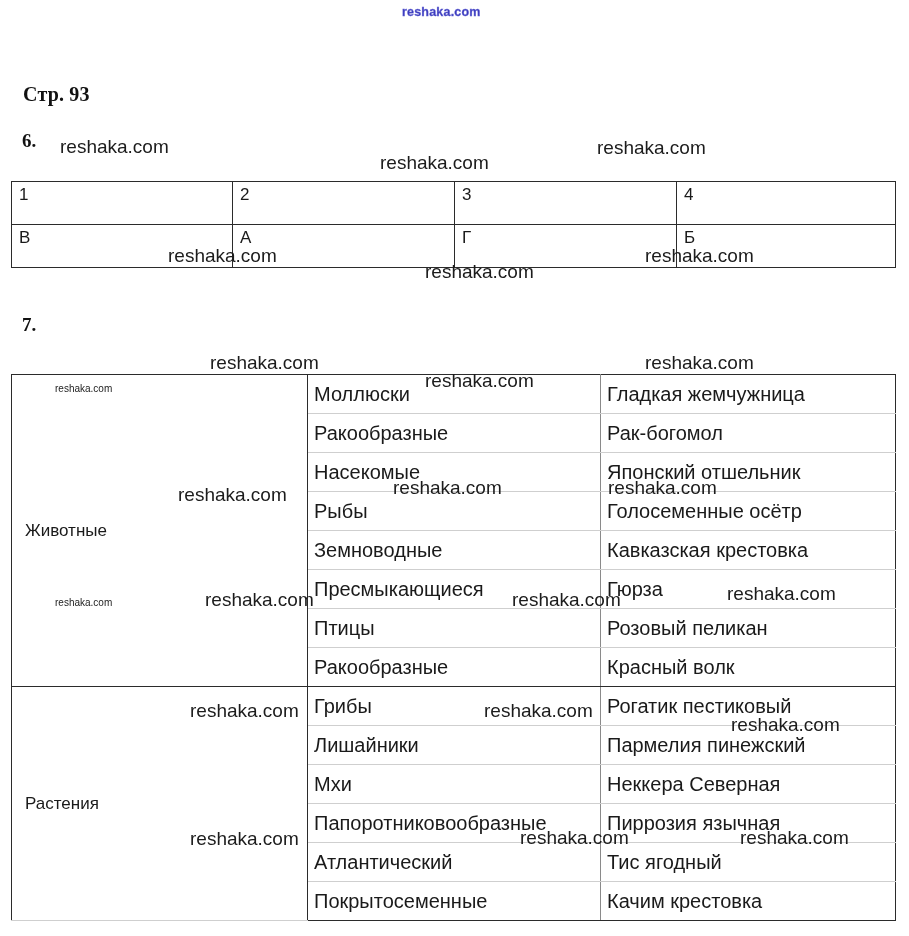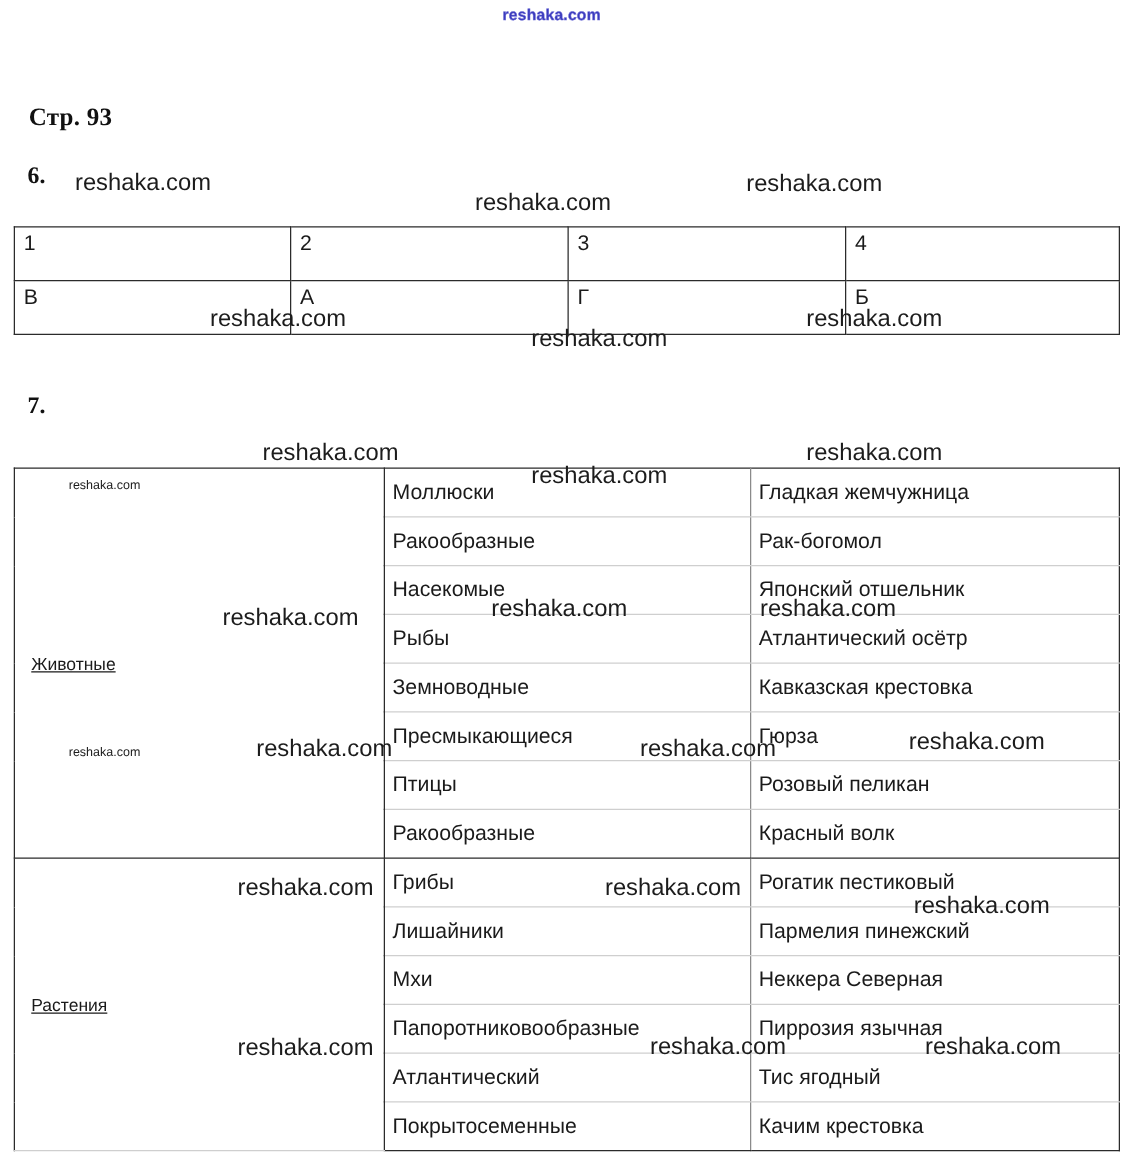--- a/index.html
+++ b/index.html
@@ -90,38 +90,37 @@
     position: absolute;
     left: 11px;
     top: 374px;
     width: 884px;
     border-collapse: collapse;
     table-layout: fixed;
   }
   .t7 td {
     border: 1px solid #cfcfcf;
     font-family: "Liberation Sans", sans-serif;
-    font-size: 17px;
+    font-size: 20px;
     color: #1a1a1a;
     height: 38px;
     padding: 0 0 0 6px;
     vertical-align: middle;
     background: transparent;
   }
   .t7 col.k1 { width: 296px; }
   .t7 col.k2 { width: 293px; }
   .t7 col.k3 { width: 295px; }
 
   .t7 td.kingdom {
     border-left: 1px solid #2b2b2b;
     border-right: 1px solid #2b2b2b;
     vertical-align: middle;
     padding-left: 13px;
-    font-size: 14px;
-    text-decoration: underline;
+    font-size: 17px;
   }
   .t7 tr.first-row td { border-top: 1px solid #2b2b2b; }
   .t7 tr.last-row td { border-bottom: 1px solid #2b2b2b; }
   .t7 td.group-end { border-bottom: 1px solid #2b2b2b; }
   .t7 td.mid-col { border-left: 1px solid #8a8a8a; border-right: 1px solid #8a8a8a; }
   .t7 td.right-col { border-right: 1px solid #2b2b2b; margin-left: 36px; }
 </style>
 </head>
 <body>
 
@@ -171,21 +170,21 @@
       <tr>
         <td class="mid-col">Ракообразные</td>
         <td class="right-col">Рак-богомол</td>
       </tr>
       <tr>
         <td class="mid-col">Насекомые</td>
         <td class="right-col">Японский отшельник</td>
       </tr>
       <tr>
         <td class="mid-col">Рыбы</td>
-        <td class="right-col">Атлантический осётр</td>
+        <td class="right-col">Голосеменные осётр</td>
       </tr>
       <tr>
         <td class="mid-col">Земноводные</td>
         <td class="right-col">Кавказская крестовка</td>
       </tr>
       <tr>
         <td class="mid-col">Пресмыкающиеся</td>
         <td class="right-col">Гюрза</td>
       </tr>
       <tr>

